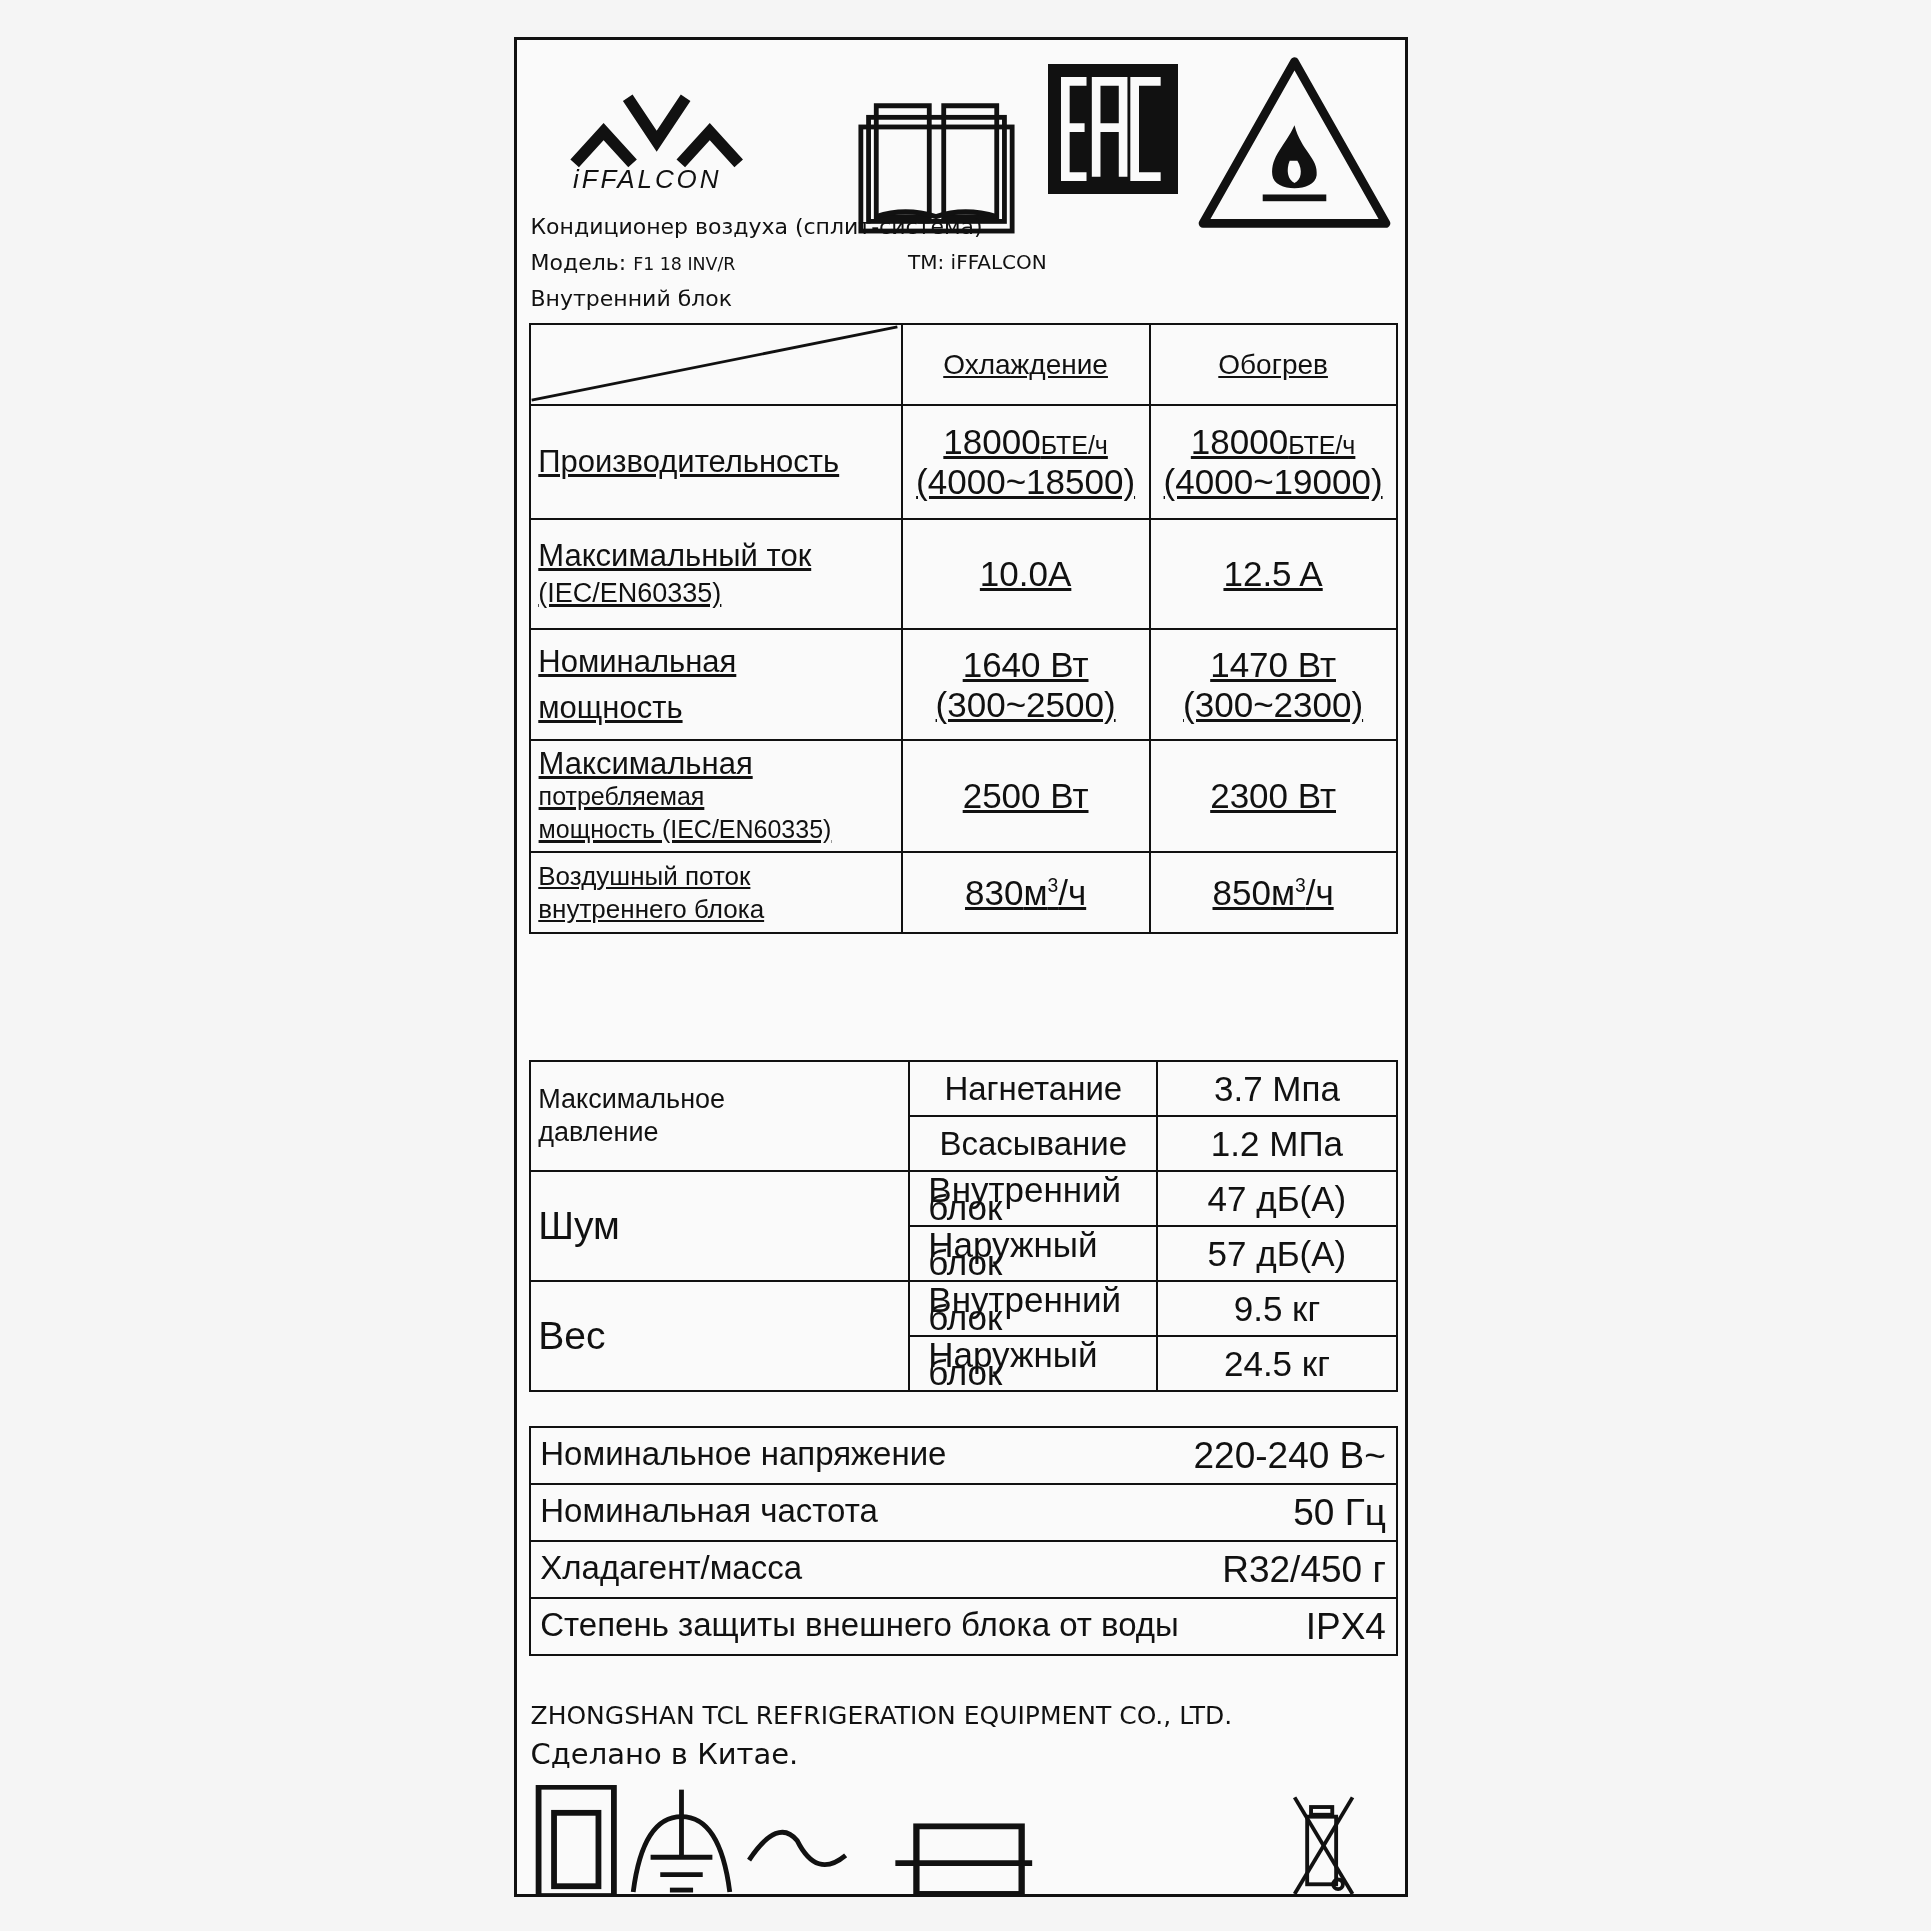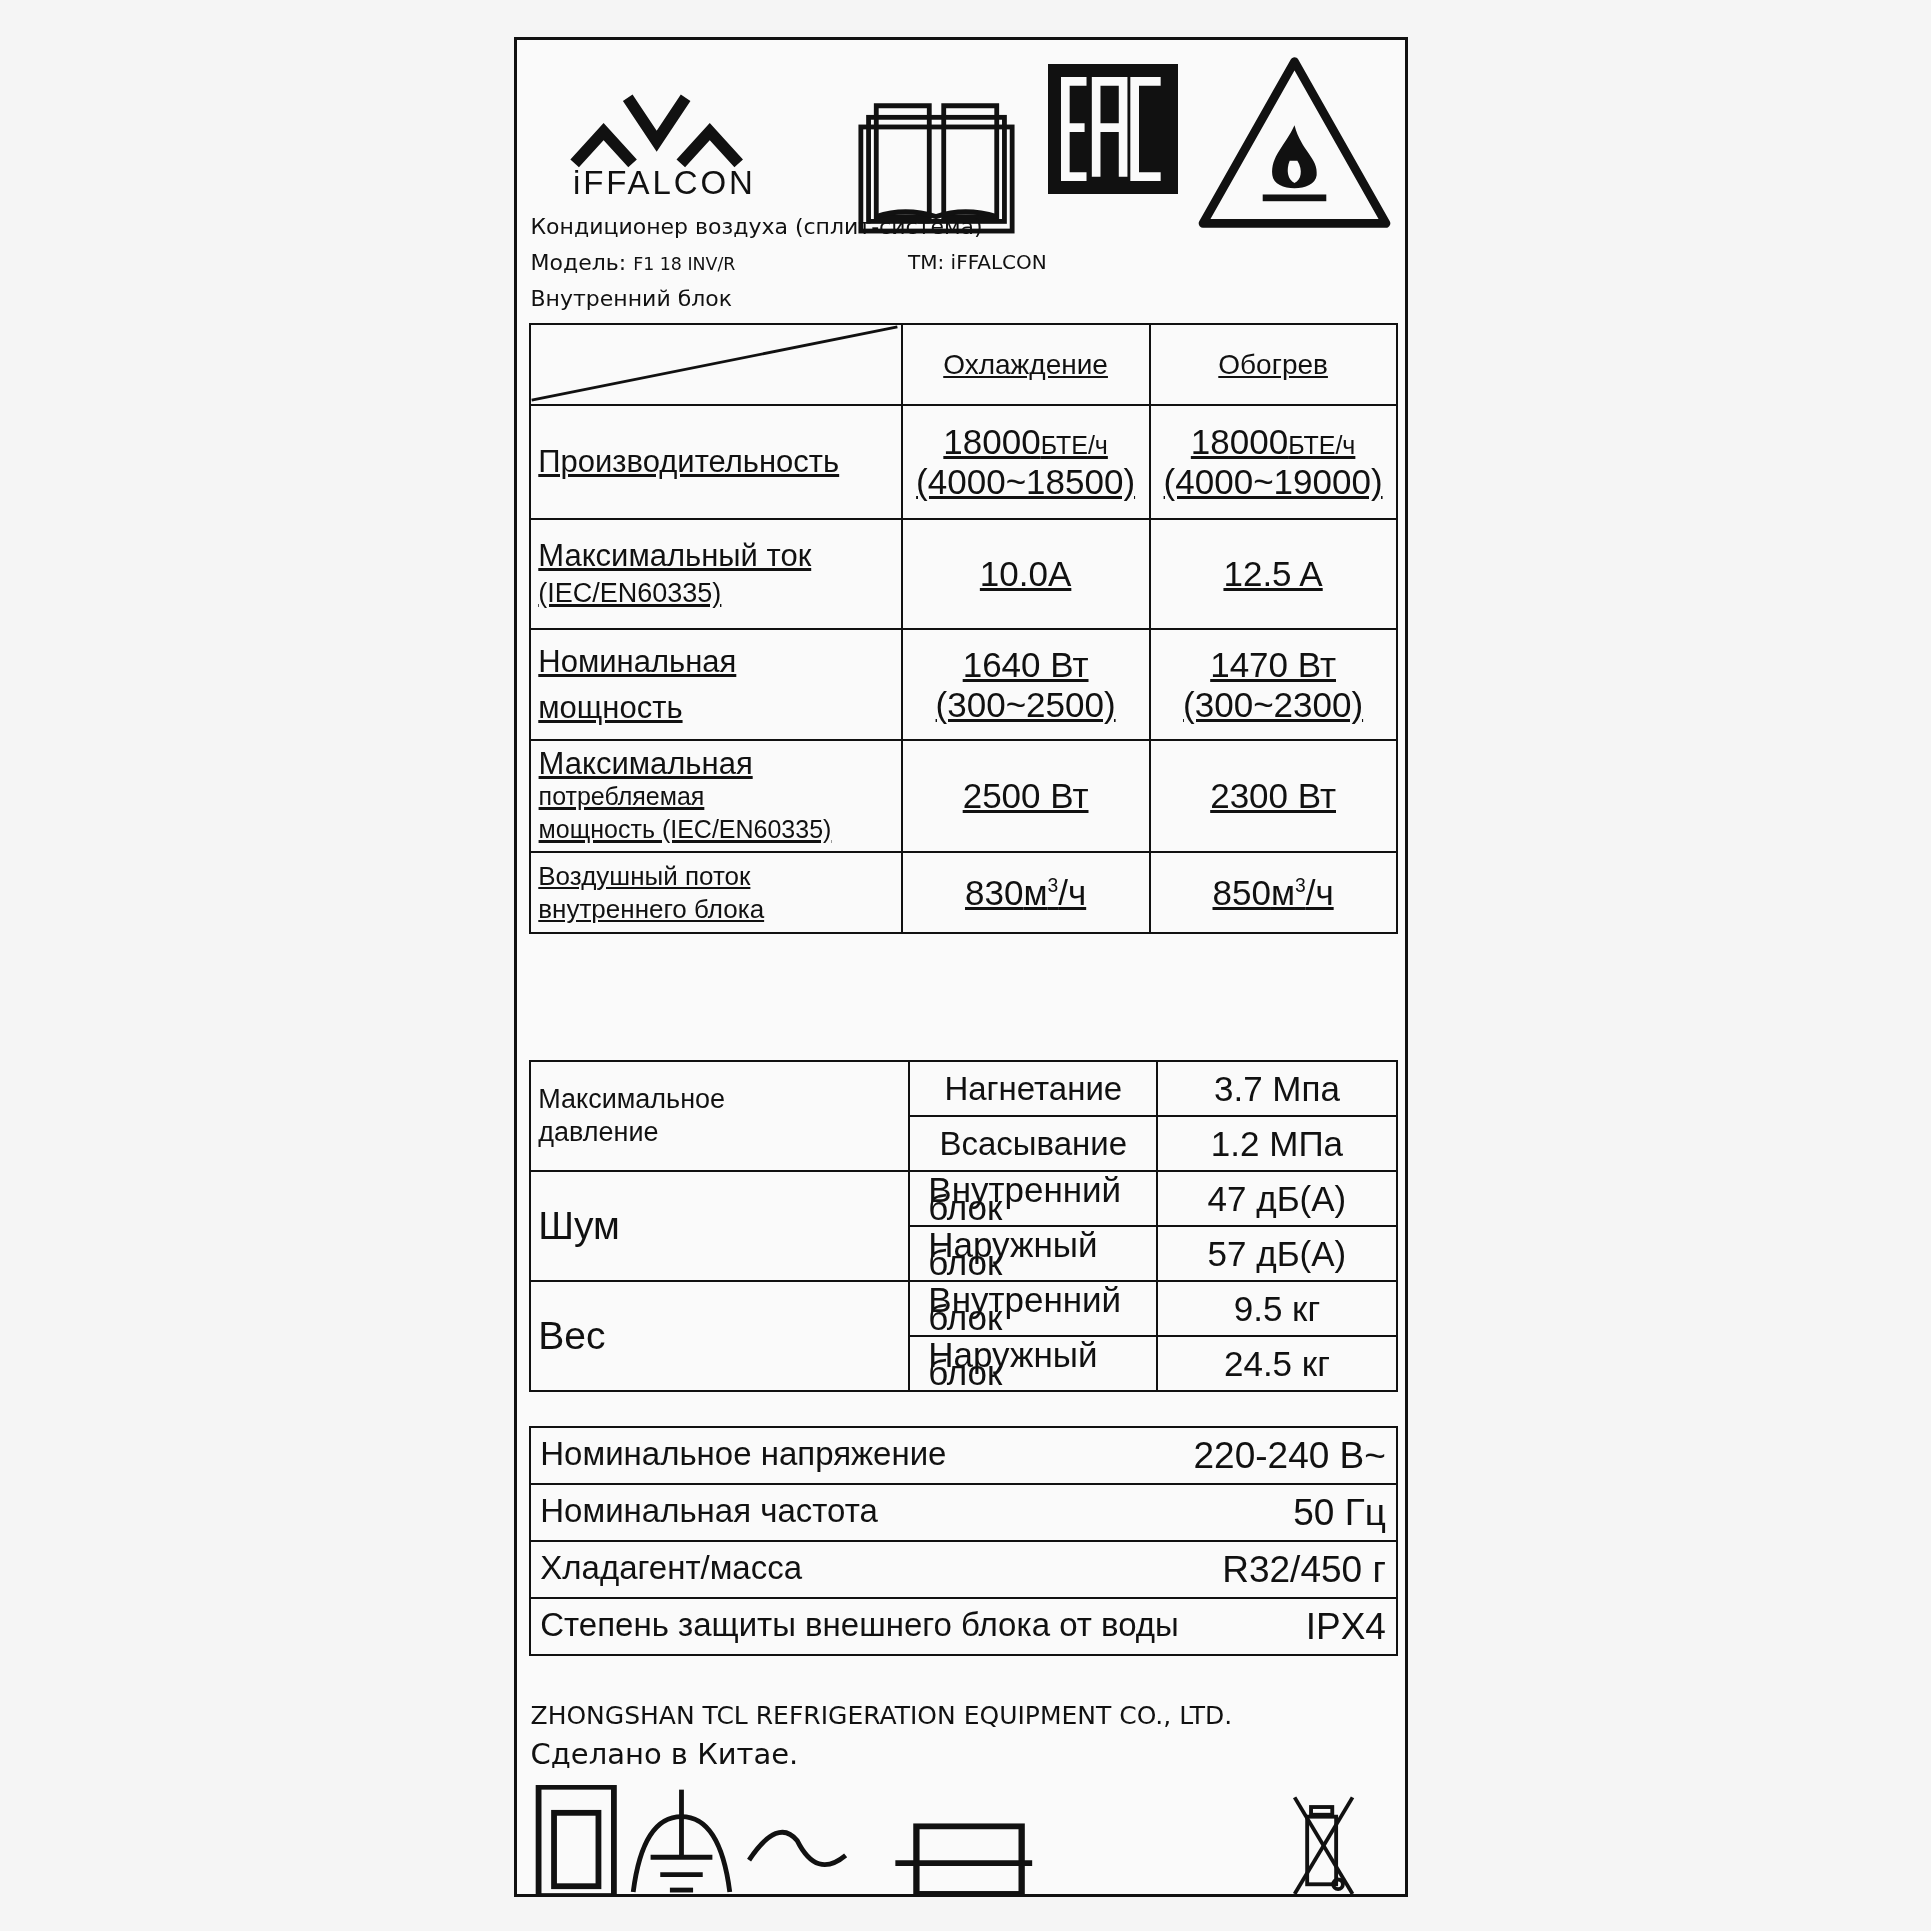--- a/index.html
+++ b/index.html
@@ -23,21 +23,21 @@
 </head>
 <body>
 
 <div class="label">
 
   <svg class="abs" style="left:48px;top:48px;" width="193" height="92" viewBox="0 0 200 95">
     <polyline points="10,78 40,45 70,78" fill="none" stroke="#111" stroke-width="12"></polyline>
     <polyline points="65,10 95,55 125,10" fill="none" stroke="#111" stroke-width="12"></polyline>
     <polyline points="120,78 150,45 180,78" fill="none" stroke="#111" stroke-width="12"></polyline>
   </svg>
-  <div class="abs" style="left:56px;top:124px;font-size:33px;letter-spacing:2.9px;">iFFALCON</div>
+  <div class="abs" style="left:56px;top:124px;font-size:26px;letter-spacing:2.9px;font-style:italic;">iFFALCON</div>
 
   <svg class="abs" style="left:340px;top:56px;" width="159" height="140" viewBox="0 0 165 145">
     <g fill="none" stroke="#111" stroke-width="5">
       <rect x="4" y="32" width="157" height="108"></rect>
       <rect x="12" y="22" width="141" height="108"></rect>
       <path d="M20 10 h55 v115 h-55z"></path>
         <path d="M90 10 h55 v115 h-55z"></path>
       <path d="M20 125 Q50 115 82 125 Q112 115 145 125"></path>
     </g>
   </svg>

